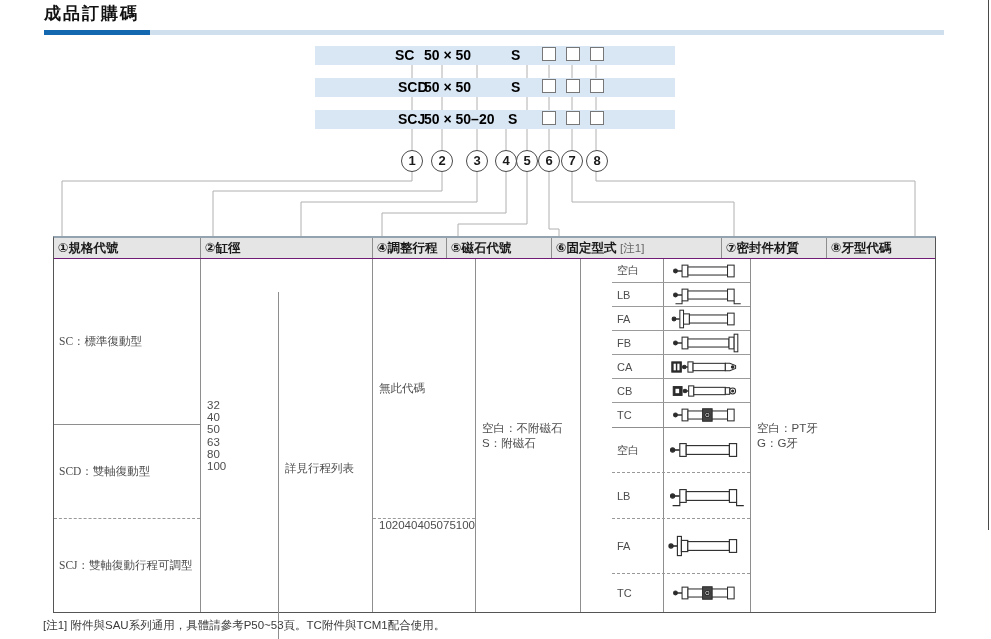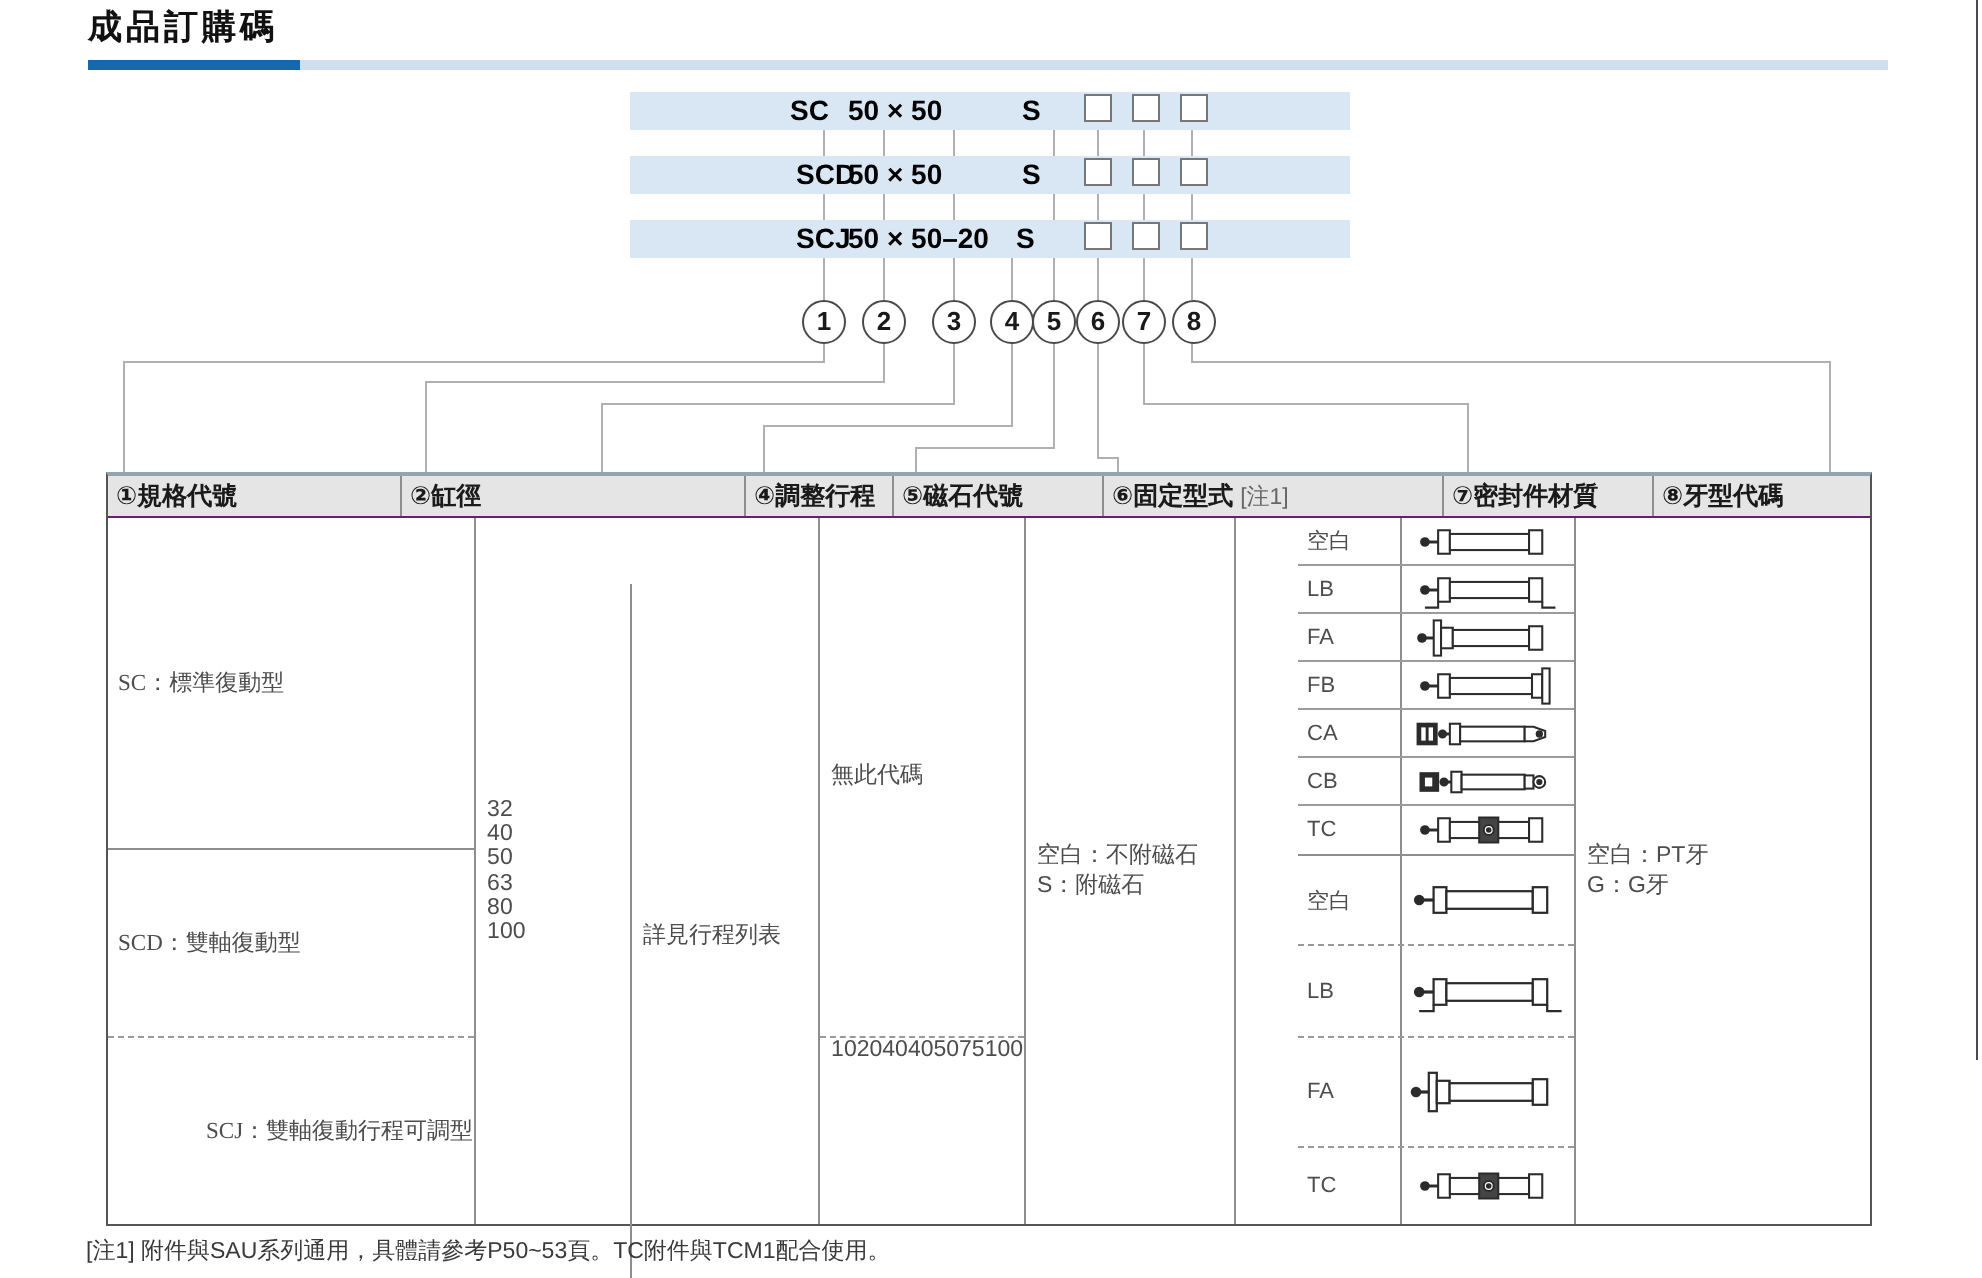--- a/index.html
+++ b/index.html
@@ -38,21 +38,21 @@
   .w1{flex:0 0 146px;} .w2{flex:0 0 78px;} .w3{flex:0 0 94px;margin-top:33px;} .w4{flex:0 0 74px;}
   .w5{flex:0 0 105px;} .w6{flex:0 0 170px;} .w7{flex:0 0 105px;} .w8{flex:0 0 109px;}
   .vcenter{display:flex;flex-direction:column;justify-content:center;height:100%;
            box-sizing:border-box;padding-left:6px;}
   .cell-text{font-size:11.5px;color:#4d4d4d;line-height:15px;white-space:nowrap;}
   .num-list{font-size:11.5px;color:#4d4d4d;line-height:12.3px;}
   .spec-cell{box-sizing:border-box;display:flex;align-items:center;padding-left:5px;
              font-size:11.5px;color:#4d4d4d;white-space:nowrap;}
   .spec-1{height:166px;border-bottom:1px solid #8e8e8e;}
   .spec-2{height:94px;border-bottom:1px dashed #999;}
-  .spec-3{height:93px;margin-left:44px;}
+  .spec-3{height:93px;}
   .adj-1{height:260px;border-bottom:1px dashed #999;box-sizing:border-box;}
   .adj-2{height:93px;box-sizing:border-box;display:flex;padding-left:6px;}
   
   .mrow{display:flex;box-sizing:border-box;margin-left:31px;}
   .mrow-s{border-bottom:1px solid #9b9b9b;}
   .mrow-g{border-bottom:1px solid #8e8e8e;}
   .mrow-d{border-bottom:1px dashed #999;}
   .mrow:last-child{border-bottom:none;}
   .mlabel{flex:0 0 52px;box-sizing:border-box;border-right:1px solid #8e8e8e;
           display:flex;align-items:center;padding-left:5px;font-size:11px;color:#4d4d4d;}

